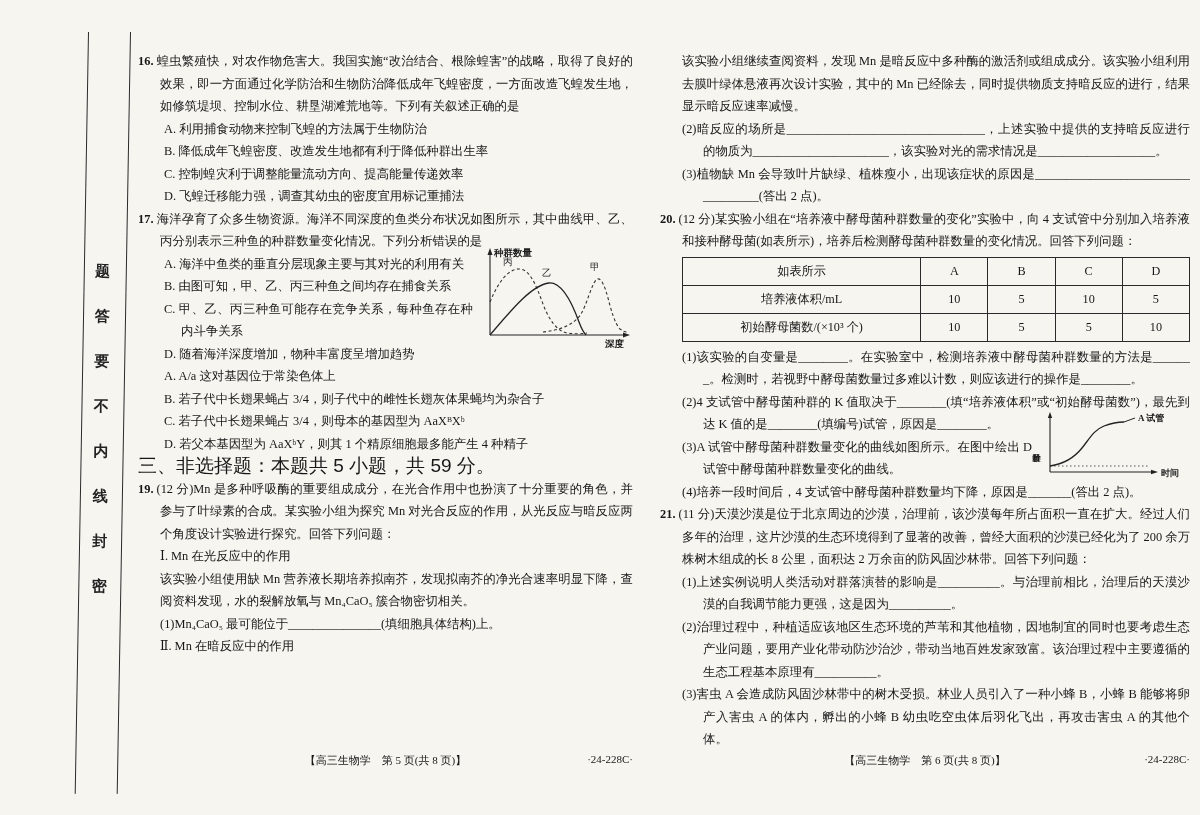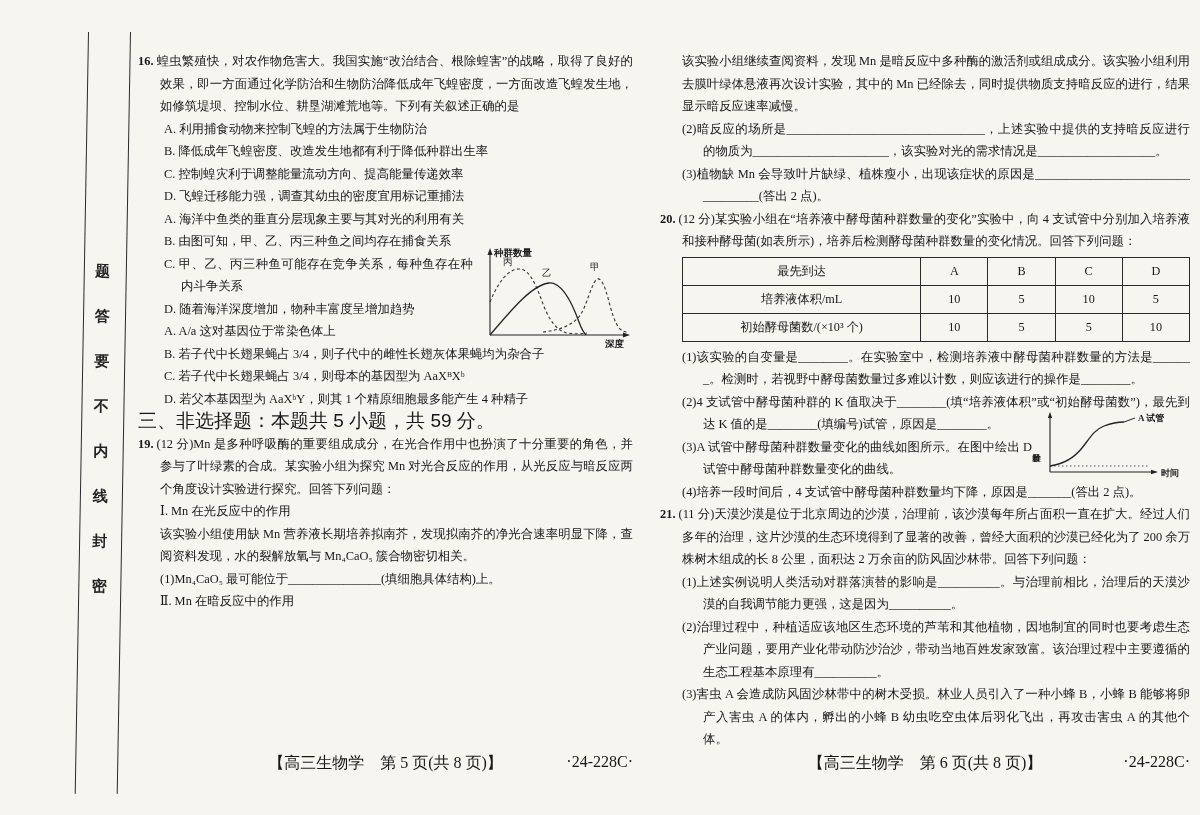--- a/index.html
+++ b/index.html
@@ -34,21 +34,21 @@
   .fig20 .ylab{writing-mode:vertical-rl;text-orientation:upright;font-size:8.5px;line-height:10px;letter-spacing:0px;margin-top:2px;color:#1a1a1a;}
   svg text{fill:#1a1a1a;}
 
   
   table.qtab{border-collapse:collapse;width:100%;margin:4px 0 4px 0;table-layout:fixed;}
   table.qtab td{border:1px solid #2a2a2a;text-align:center;height:27px;font-size:12.2px;padding:0 2px;}
   table.qtab{border:1.5px solid #2a2a2a;}
   table.qtab .c0{width:46%;}
 
   
-  .footer{position:absolute;top:753px;font-size:16px;}
+  .footer{position:absolute;top:753px;font-size:11px;}
   .footer .t{display:block;text-align:center;}
   .footer .code{position:absolute;right:0;top:0;}
   .footer-left{left:138px;width:495px;}
   .footer-right{left:660px;width:530px;}
 </style>
 </head>
 <body>
 
 <div class="seal-line l1"></div>
 <div class="seal-line l2"></div>
@@ -67,20 +67,21 @@
 
   <div class="q">
     <div class="hang"><span class="qnum">16.</span><span>蝗虫繁殖快，对农作物危害大。我国实施“改治结合、根除蝗害”的战略，取得了良好的效果，即一方面通过化学防治和生物防治降低成年飞蝗密度，一方面改造飞蝗发生地，如修筑堤坝、控制水位、耕垦湖滩荒地等。下列有关叙述正确的是</span></div>
     <div class="opt">A. 利用捕食动物来控制飞蝗的方法属于生物防治</div>
     <div class="opt">B. 降低成年飞蝗密度、改造发生地都有利于降低种群出生率</div>
     <div class="opt">C. 控制蝗灾利于调整能量流动方向、提高能量传递效率</div>
     <div class="opt">D. 飞蝗迁移能力强，调查其幼虫的密度宜用标记重捕法</div>
   </div>
 
   <div class="q">
+    <div class="hang"><span class="qnum">17.</span><span>海洋孕育了众多生物资源。海洋不同深度的鱼类分布状况如图所示，其中曲线甲、乙、丙分别表示三种鱼的种群数量变化情况。下列分析错误的是</span></div>
     <div class="q17-opts">
       <div class="opt">A. 海洋中鱼类的垂直分层现象主要与其对光的利用有关</div>
       <div class="opt">B. 由图可知，甲、乙、丙三种鱼之间均存在捕食关系</div>
       <div class="opt">C. 甲、乙、丙三种鱼可能存在竞争关系，每种鱼存在种内斗争关系</div>
       <div class="opt">D. 随着海洋深度增加，物种丰富度呈增加趋势</div>
     </div>
     <div class="fig17">
       <svg width="158" height="106" viewBox="0 0 158 106">
 
         <line x1="13" y1="10" x2="13" y2="93" stroke="#222" stroke-width="1.1"></line>
@@ -128,21 +129,21 @@
     <div class="sub">(2)暗反应的场所是________________________________，上述实验中提供的支持暗反应进行的物质为______________________，该实验对光的需求情况是___________________。</div>
     <div class="sub">(3)植物缺 Mn 会导致叶片缺绿、植株瘦小，出现该症状的原因是__________________________________(答出 2 点)。</div>
   </div>
 
   <div class="q">
     <div class="hang"><span class="qnum">20.</span><span>(12 分)某实验小组在“培养液中酵母菌种群数量的变化”实验中，向 4 支试管中分别加入培养液和接种酵母菌(如表所示)，培养后检测酵母菌种群数量的变化情况。回答下列问题：</span></div>
 
     <table class="qtab">
       <tbody>
         <tr>
-          <td class="c0">最先到达</td>
+          <td class="c0">如表所示</td>
           <td>A</td>
           <td>B</td>
           <td>C</td>
           <td>D</td>
         </tr>
         <tr>
           <td class="c0">培养液体积/mL</td>
           <td>10</td>
           <td>5</td>
           <td>10</td>

